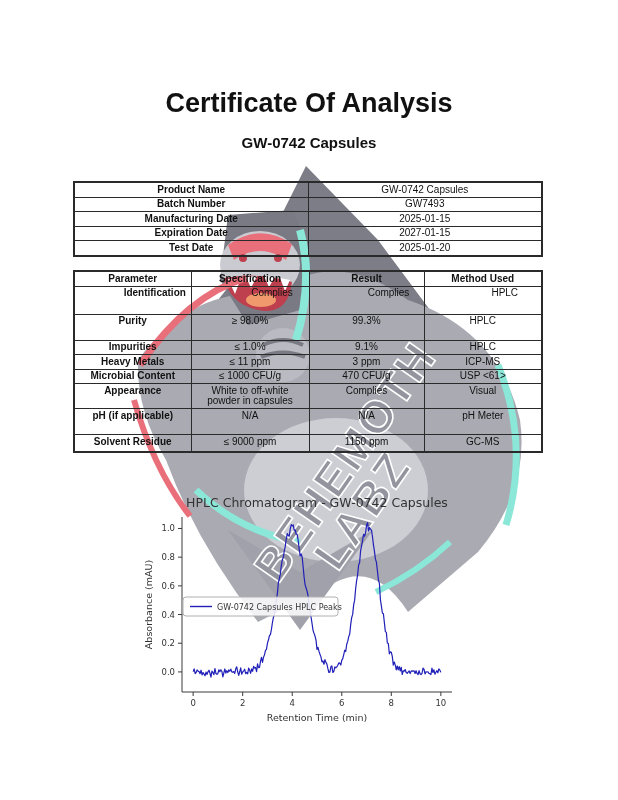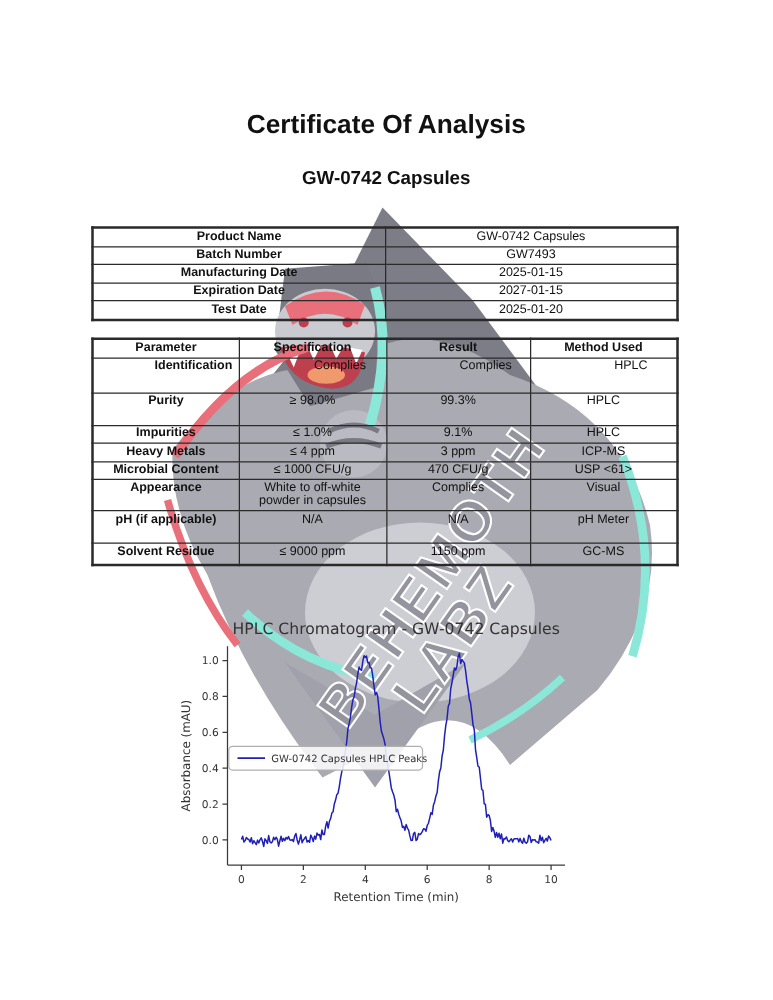--- a/index.html
+++ b/index.html
@@ -1,20 +1,20 @@
 <!DOCTYPE html>
 <html><head>
 <meta charset="utf-8">
 <style>
   html,body{margin:0;padding:0;background:#ffffff;}
   .page{position:relative;width:618px;height:800px;background:#fff;overflow:hidden;
         font-family:"Liberation Sans",sans-serif;color:#111;}
   
   .doc-title{position:absolute;top:88px;left:0;width:618px;text-align:center;
-             font-size:21px;font-weight:bold;margin:0;z-index:2;}
+             font-size:27px;font-weight:bold;margin:0;z-index:2;}
   .doc-subtitle{position:absolute;top:134px;left:0;width:618px;text-align:center;
              font-size:15px;font-weight:bold;margin:0;z-index:2;}
   
   .watermark{position:absolute;left:78px;top:160px;width:480px;height:480px;z-index:0;
              opacity:0.92;pointer-events:none;}
   .watermark text{font-family:"Liberation Sans",sans-serif;font-weight:bold;}
   
   table.tbl{position:absolute;left:73px;width:468px;border-collapse:collapse;
             table-layout:fixed;background:transparent;z-index:2;}
   table.tbl,table.tbl td,table.tbl th{border:1px solid #2a2a2a;}
@@ -149,21 +149,21 @@
           <td>HPLC</td>
         </tr>
         <tr>
           <td class="lbl">Impurities</td>
           <td>≤ 1.0%</td>
           <td>9.1%</td>
           <td>HPLC</td>
         </tr>
         <tr>
           <td class="lbl">Heavy Metals</td>
-          <td>≤ 4 ppm</td>
+          <td>≤ 11 ppm</td>
           <td>3 ppm</td>
           <td>ICP-MS</td>
         </tr>
         <tr>
           <td class="lbl">Microbial Content</td>
           <td>≤ 1000 CFU/g</td>
           <td>470 CFU/g</td>
           <td>USP &lt;61&gt;</td>
         </tr>
         <tr>

